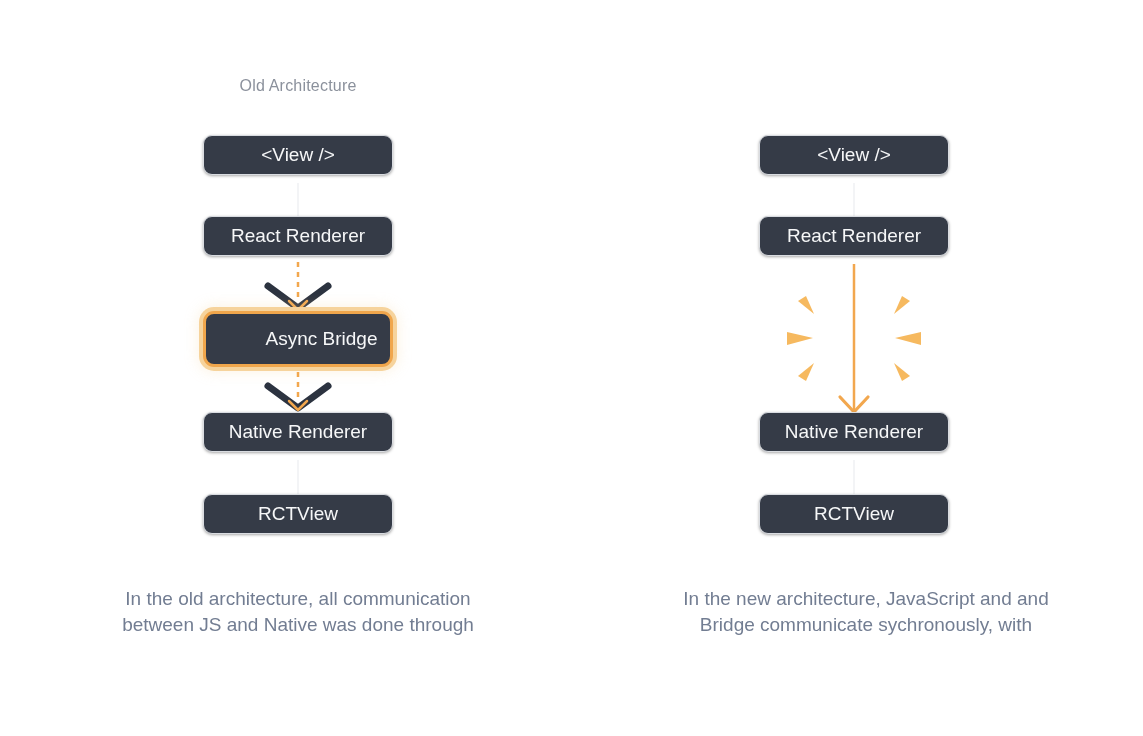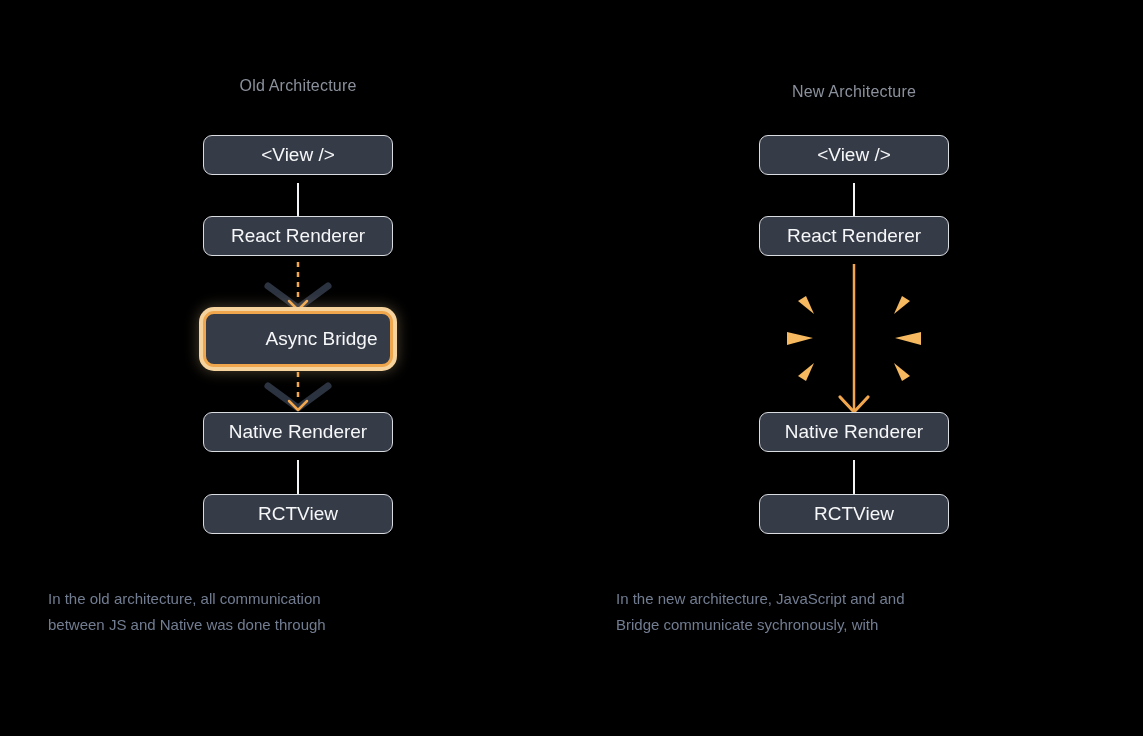--- a/index.html
+++ b/index.html
@@ -5,21 +5,21 @@
   html, body { margin: 0; padding: 0; }
   body {
     width: 1143px; height: 736px;
     background: #1a1b1f;
     font-family: "Liberation Sans", sans-serif;
     overflow: hidden;
   }
   .stage {
     position: relative;
     width: 1143px; height: 736px;
-    background: #000000;
+    background: #ffffff;
   }
   .col-title {
     position: absolute;
     width: 260px;
     text-align: center;
     font-size: 16px;
     color: #8b919c;
     letter-spacing: .2px;
   }
   .node {
@@ -45,22 +45,23 @@
   }
   .connector {
     position: absolute;
     width: 2px;
     background: #f3f4f6;
   }
   .arrow-svg { position: absolute; }
   .caption {
     position: absolute;
     width: 500px;
+    text-align: center;
     color: #727d92;
-    font-size: 15px;
+    font-size: 19px;
     line-height: 26px;
   }
 </style>
 </head>
 <body>
 
 <div class="stage">
 
   <div class="col-title" style="left:168px; top:77px;">Old Architecture</div>
 
@@ -88,21 +89,20 @@
 
   <div class="connector" style="left:297px; top:460px; height:34px;"></div>
 
   <div class="node" style="left:203px; top:494px;">RCTView</div>
 
   <div class="caption" style="left:48px; top:586px;">
     <div>In the old architecture, all communication</div>
     <div>between JS and Native was done through</div>
   </div>
 
-  <div class="col-title" style="left:724px; top:83px;">New Architecture</div>
 
   <div class="node" style="left:759px; top:135px;">&lt;View /&gt;</div>
 
   <div class="connector" style="left:853px; top:183px; height:33px;"></div>
 
   <div class="node" style="left:759px; top:216px;">React Renderer</div>
 
   <svg class="arrow-svg" style="left:754px; top:264px;" width="200" height="152" viewBox="0 0 200 152">
     <line x1="100" y1="0" x2="100" y2="146" stroke="#f2a74e" stroke-width="2.5"></line>
     <polyline points="86,133 100,148 114,133" fill="none" stroke="#f2a74e" stroke-width="3.2" stroke-linecap="round" stroke-linejoin="round"></polyline>

